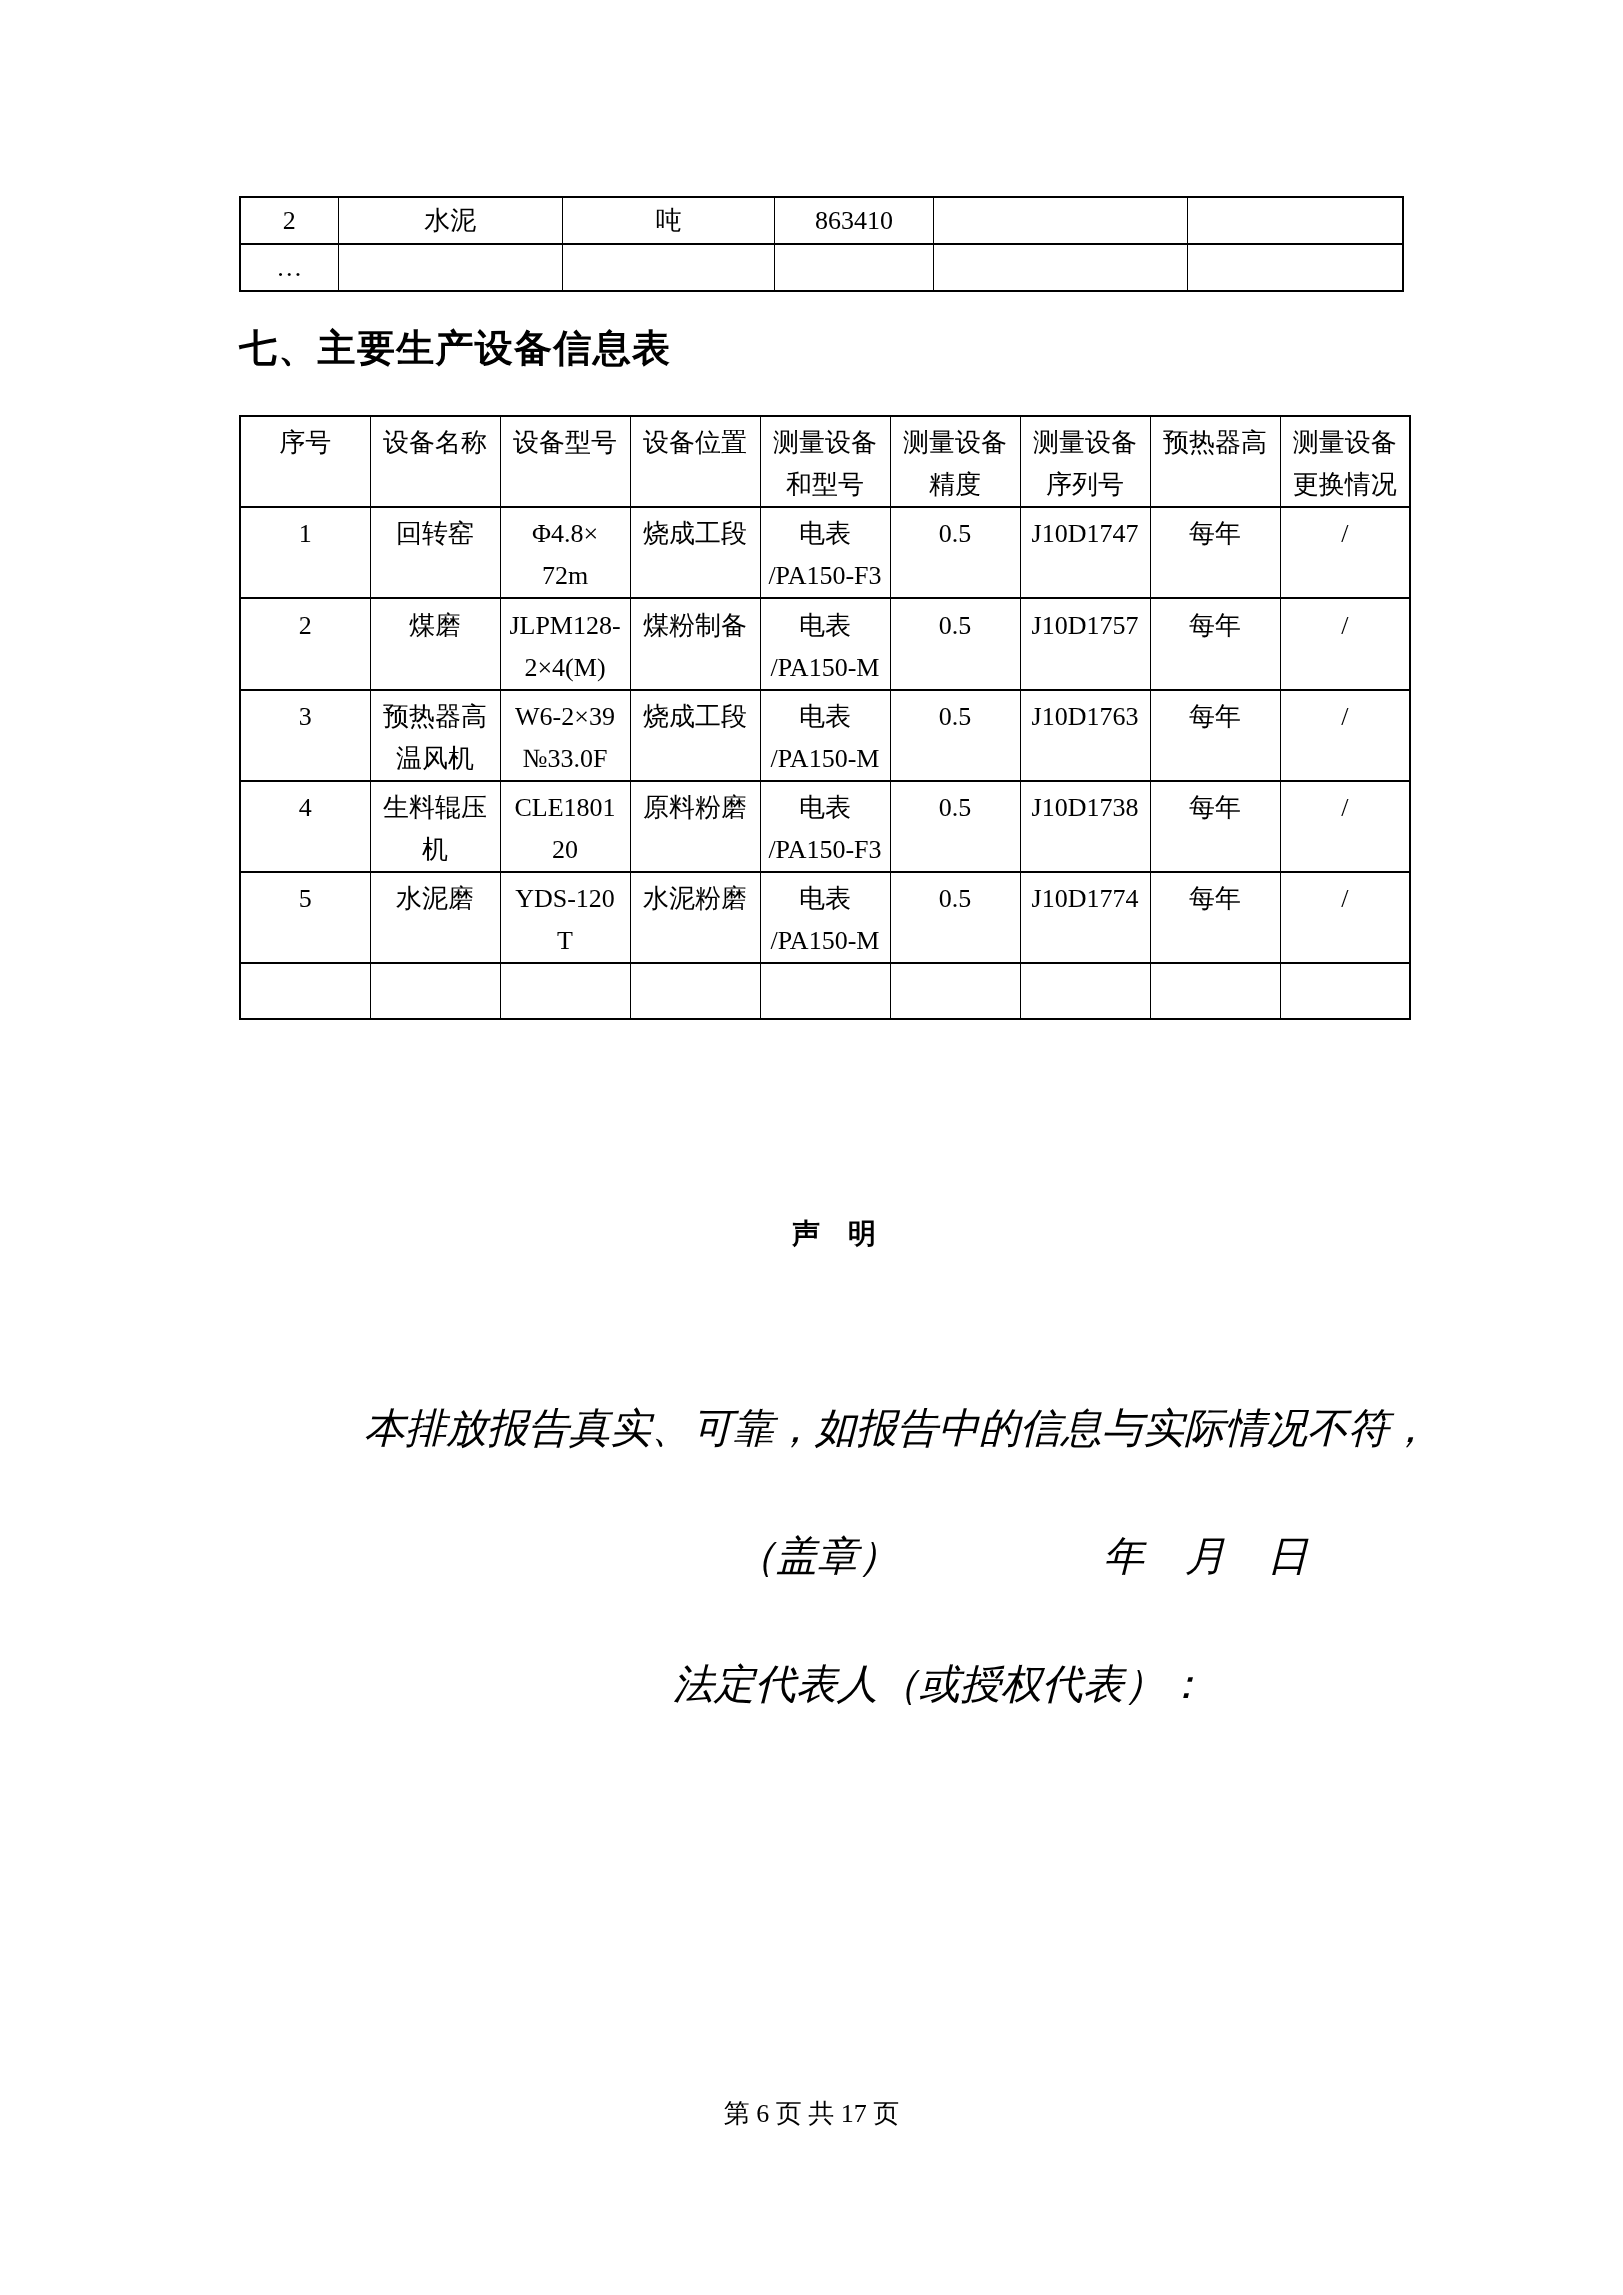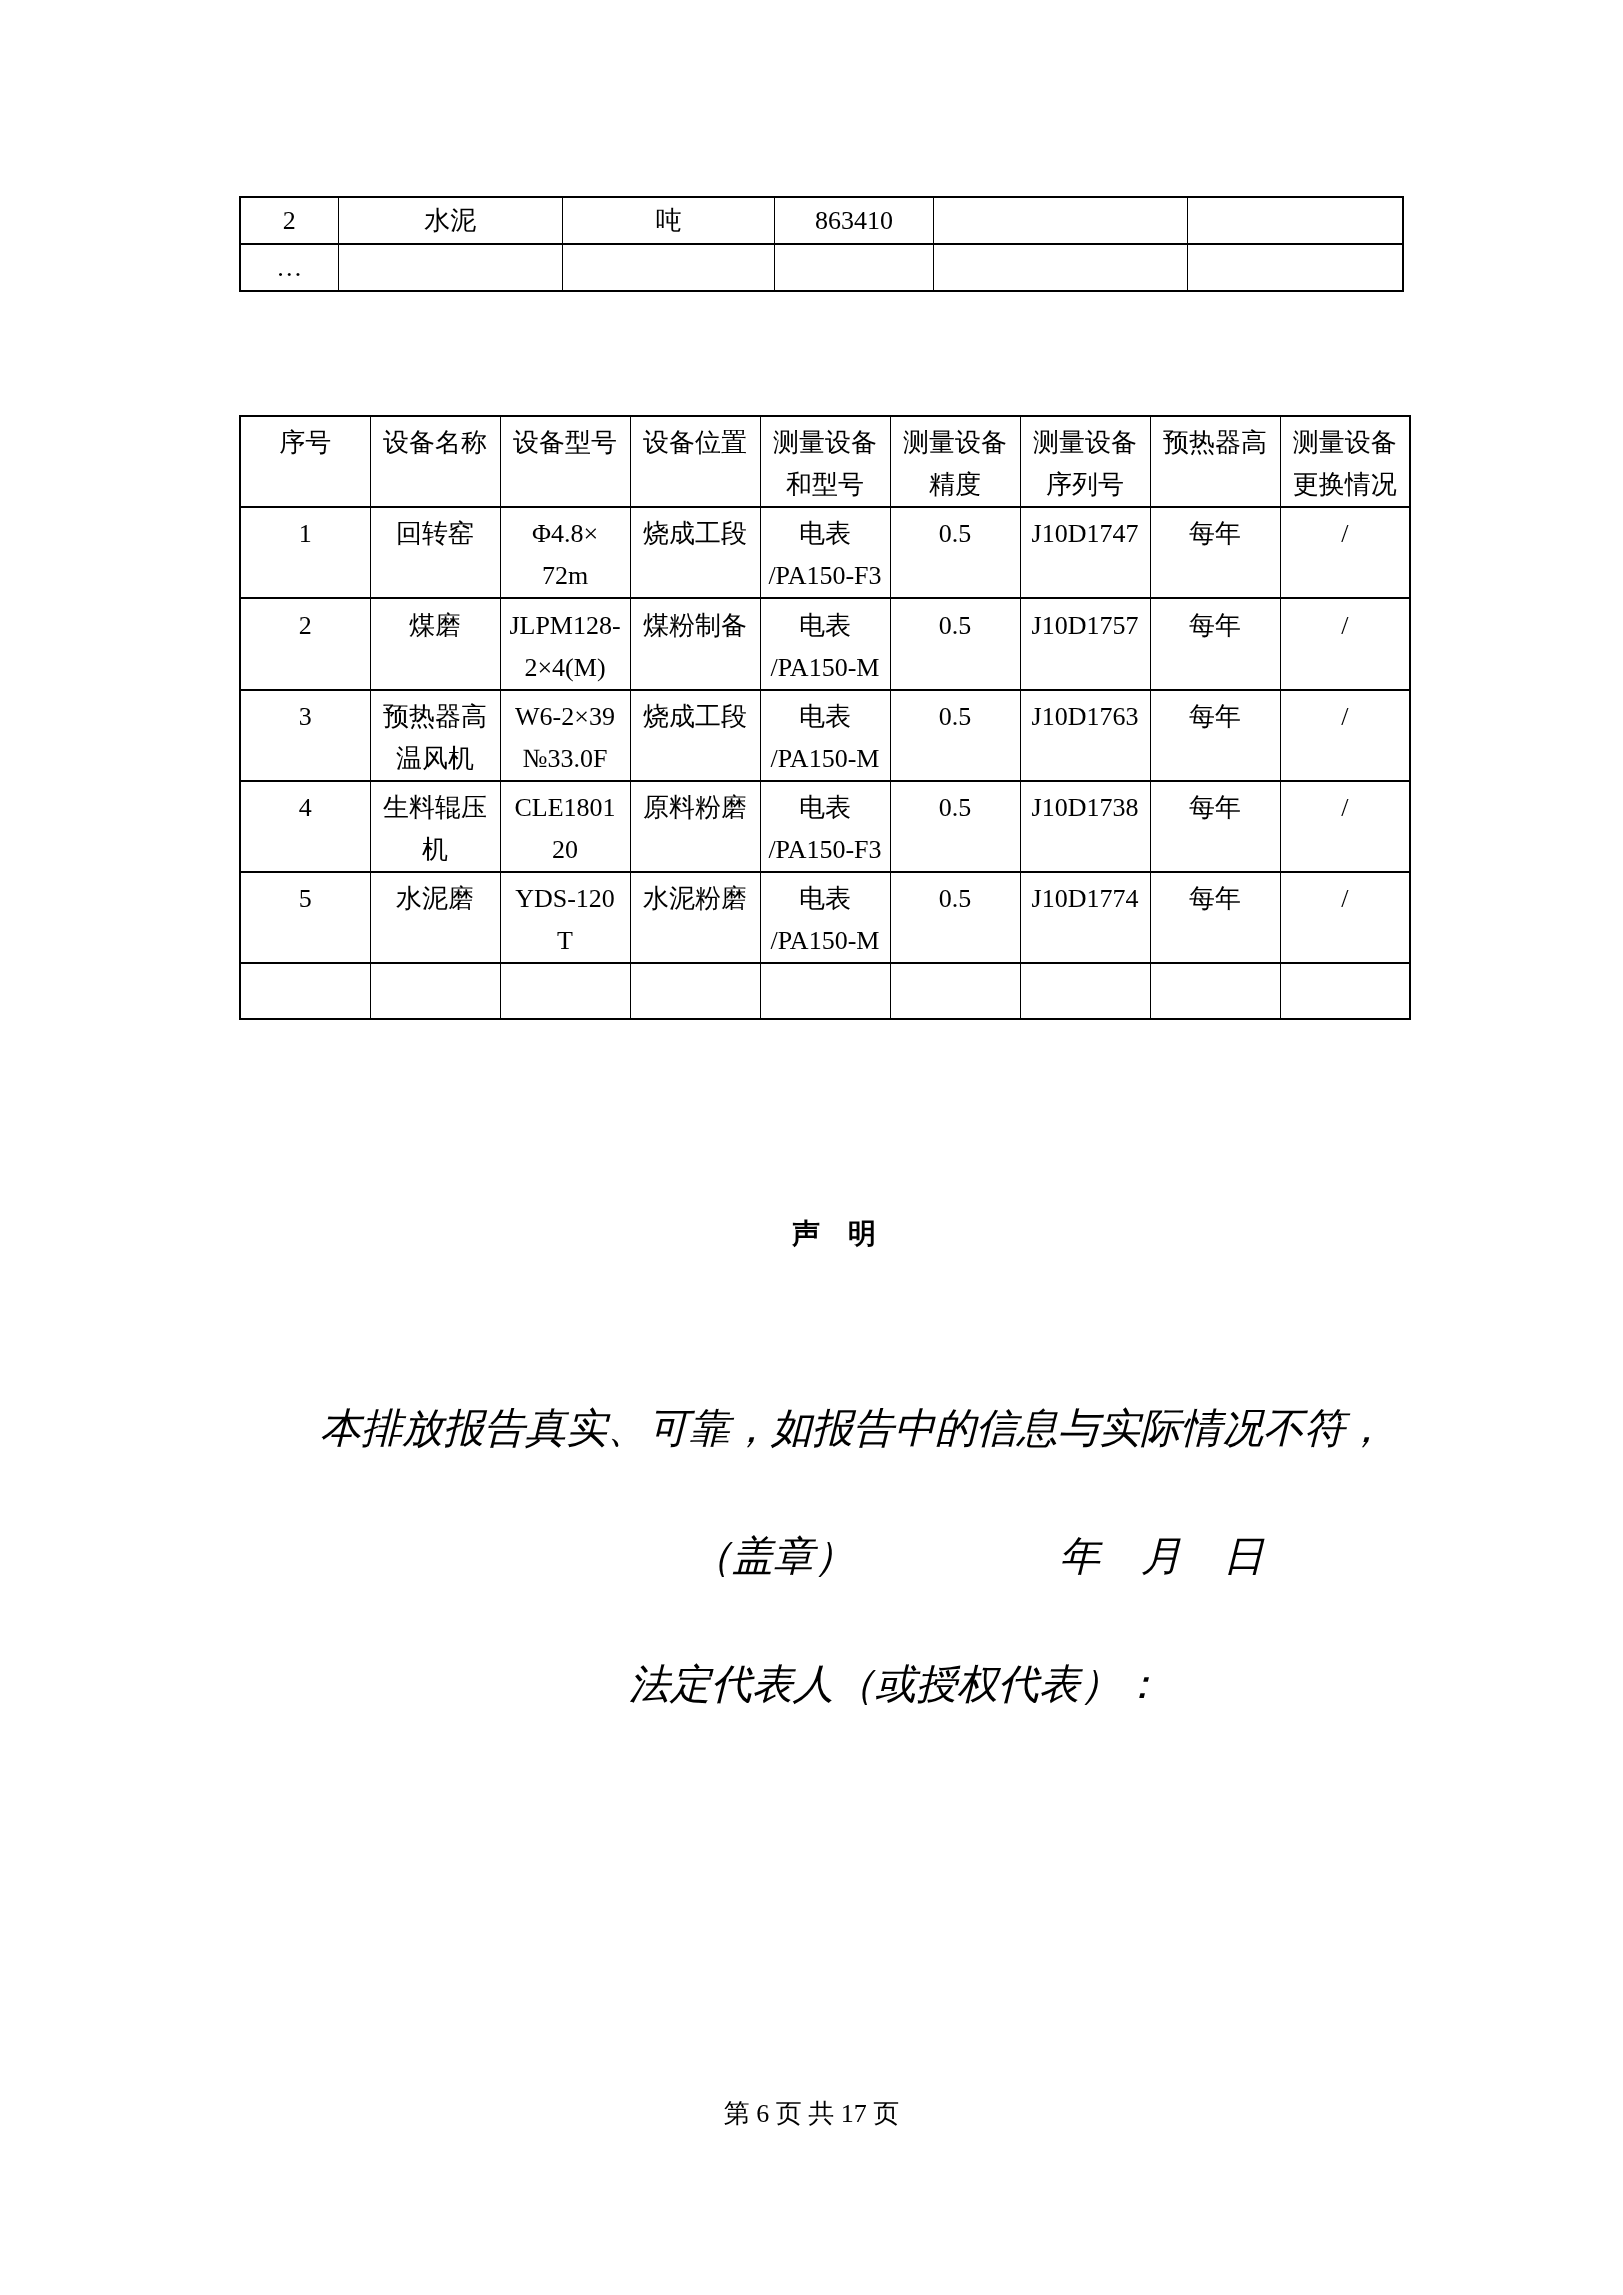--- a/index.html
+++ b/index.html
@@ -47,21 +47,21 @@
   
   .decl-title{
     position:absolute;left:792px;top:1211px;
     font-size:28px;font-weight:bold;line-height:46px;
   }
   .decl-body{
     position:absolute;left:239px;top:1364px;width:1171px;
     font-size:41px;line-height:128px;
     font-style:italic;
   }
-  .dline{white-space:nowrap;}
+  .dline{white-space:nowrap;margin-left:44px;}
   .indent-first{padding-left:81px;}
   .indent-signer{padding-left:390px;}
   .seal-line{padding-left:452px;}
   .seal-line .date{margin-left:204px;}
   
   .footer{
     position:absolute;left:0;top:2096px;width:100%;
     text-align:center;font-size:26px;font-style:normal;
   }
 </style>
@@ -92,20 +92,21 @@
         <td>…</td>
         <td></td>
         <td></td>
         <td></td>
         <td></td>
         <td></td>
       </tr>
     </tbody>
   </table>
 
+  <h2 class="heading">七、主要生产设备信息表</h2>
 
   <table class="main-table">
     <colgroup>
       <col style="width:130px">
         <col style="width:130px">
         <col style="width:130px">
       <col style="width:130px">
         <col style="width:130px">
         <col style="width:130px">
       <col style="width:130px">

